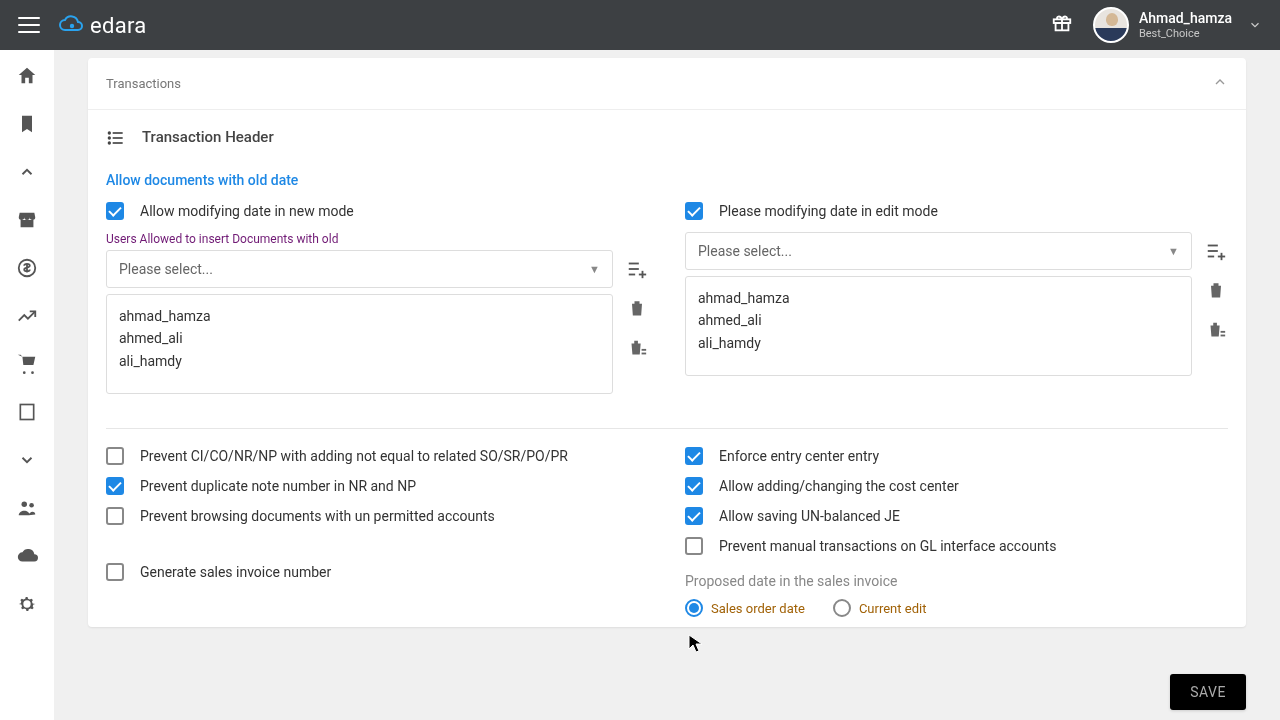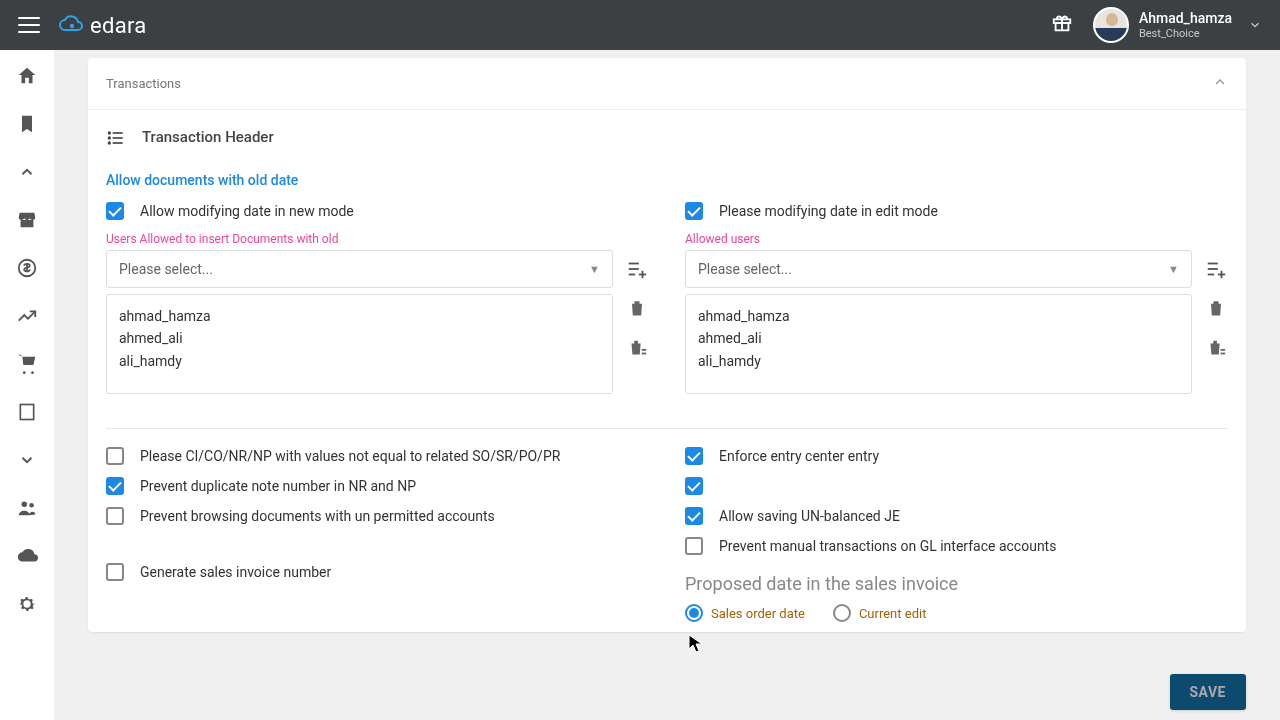--- a/index.html
+++ b/index.html
@@ -29,37 +29,37 @@
 .panel-body{padding:18px 18px 10px 18px}
 .section-row{display:flex;align-items:flex-start;gap:16px;margin-bottom:24px;color:#555}
 .section-title{font-size:15px;font-weight:500;color:#444}
 .link-text{color:#1e88e5;font-size:14px;font-weight:500;margin:20px 0 14px 0;display:block}
 .cols{display:flex;gap:36px}
 .col{flex:1;display:flex;flex-direction:column}
 .ck-row{display:flex;align-items:center;gap:16px;color:#333;font-size:14px;margin-bottom:12px}
 .ck{width:18px;height:18px;border:2px solid #888;border-radius:3px;display:flex;align-items:center;justify-content:center;cursor:pointer;flex-shrink:0}
 .ck.checked{background:#1e88e5;border-color:#1e88e5}
 .ck.checked::after{content:"";width:10px;height:5px;border-left:2px solid #fff;border-bottom:2px solid #fff;transform:rotate(-45deg) translate(1px,-1px)}
-.field-label{font-size:12px;color:#ec4899;margin-bottom:4px}
+.field-label{font-size:12px;color:#701a75;margin-bottom:4px}
 .select-row{display:flex;align-items:center;gap:12px;margin-bottom:6px}
 .select-box{flex:1;height:38px;border:1px solid #ddd;border-radius:3px;display:flex;align-items:center;padding:17px 12px;color:#666;font-size:14px;cursor:pointer;background:#fff}
 .select-box .caret{margin-left:auto;font-size:11px;color:#888}
 .iconbtn{width:24px;height:24px;display:flex;align-items:center;justify-content:center;color:#666;cursor:pointer}
 .userbox{border:1px solid #ddd;border-radius:3px;height:100px;padding:10px 12px;color:#333;font-size:14px;line-height:1.6;margin-bottom:4px}
 .side-icons-col{display:flex;flex-direction:column;gap:16px;padding-top:2px}
 .listwrap{display:flex;gap:12px;margin-bottom:20px}
 .listwrap .userbox{flex:1}
 .divider{height:1px;background:#e6e6e6;margin:10px 0 18px 0}
-.sub-label{font-size:18px;color:#888;margin:6px 0 10px 0}
+.sub-label{font-size:14px;color:#888;margin:6px 0 10px 0}
 .radio-row{display:flex;align-items:center;gap:28px;font-size:13px;color:#a16207}
 .radio{width:18px;height:18px;border:2px solid #888;border-radius:50%;display:flex;align-items:center;justify-content:center;cursor:pointer;margin-right:8px}
 .radio.sel{border-color:#1e88e5}
 .radio.sel::after{content:"";width:10px;height:10px;background:#1e88e5;border-radius:50%}
 .radio-item{display:flex;align-items:center}
-.save-btn{position:absolute;right:34px;bottom:10px;height:36px;padding:0 20px;background:#0c4a6e;color:#aaa;border:none;border-radius:3px;font-size:14px;font-weight:700;letter-spacing:.5px;cursor:not-allowed;box-shadow:0 1px 3px rgba(0,0,0,.15)}
+.save-btn{position:absolute;right:34px;bottom:10px;height:36px;padding:0 20px;background:#000000;color:#aaa;border:none;border-radius:3px;font-size:14px;font-weight:400;letter-spacing:.5px;cursor:not-allowed;box-shadow:0 1px 3px rgba(0,0,0,.15)}
 .cursor{position:absolute;top:634px;left:688px;pointer-events:none}
 </style>
 </head>
 <body>
 
 <div class="topbar">
   <div class="hamburger">
       <span></span>
       <span></span>
       <span></span>
@@ -235,21 +235,20 @@
                 </div>
             </div>
           </div>
         </div>
 
         <div class="col">
           <div class="ck-row">
             <div class="ck checked"></div>
             <span>Please modifying date in edit mode</span>
           </div>
-          <span class="field-label">Allowed users</span>
           <div class="select-row">
             <div class="select-box">
               <span>Please select...</span>
               <span class="caret">▼</span>
             </div>
             <div class="iconbtn">
                 <svg width="22" height="22" viewBox="0 0 24 24" fill="none" stroke="#555" stroke-width="2">
                   <line x1="3" y1="6" x2="14" y2="6"></line>
                   <line x1="3" y1="12" x2="14" y2="12"></line>
                   <line x1="3" y1="18" x2="10" y2="18"></line>
@@ -281,21 +280,21 @@
           </div>
         </div>
       </div>
 
       <div class="divider"></div>
 
       <div class="cols">
         <div class="col">
           <div class="ck-row">
               <div class="ck"></div>
-              <span>Please CI/CO/NR/NP with values not equal to related SO/SR/PO/PR</span>
+              <span>Prevent CI/CO/NR/NP with adding not equal to related SO/SR/PO/PR</span>
             </div>
           <div class="ck-row">
               <div class="ck checked"></div>
               <span>Prevent duplicate note number in NR and NP</span>
             </div>
           <div class="ck-row">
               <div class="ck"></div>
               <span>Prevent browsing documents with un permitted accounts</span>
             </div>
           <div style="height:26px"></div>
@@ -304,20 +303,21 @@
               <span>Generate sales invoice number</span>
             </div>
         </div>
         <div class="col">
           <div class="ck-row">
               <div class="ck checked"></div>
               <span>Enforce entry center entry</span>
             </div>
           <div class="ck-row">
               <div class="ck checked"></div>
+              <span>Allow adding/changing the cost center</span>
             </div>
           <div class="ck-row">
               <div class="ck checked"></div>
               <span>Allow saving UN-balanced JE</span>
             </div>
           <div class="ck-row">
               <div class="ck"></div>
               <span>Prevent manual transactions on GL interface accounts</span>
             </div>
           <div class="sub-label">Proposed date in the sales invoice</div>

